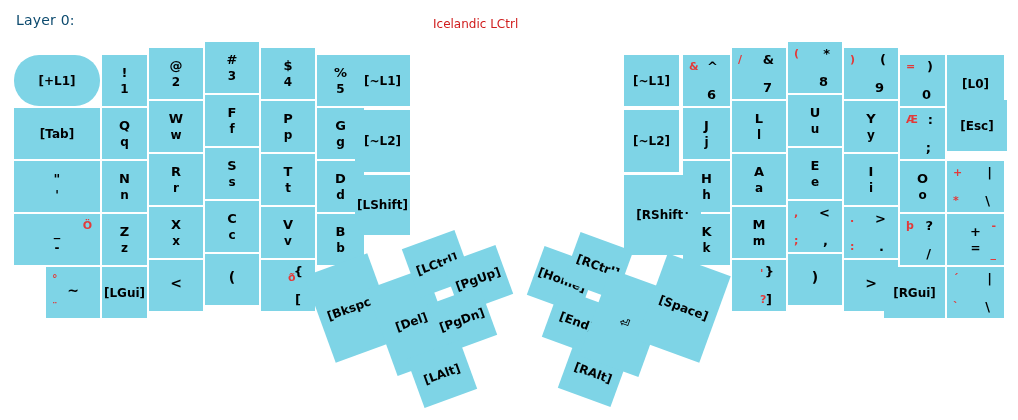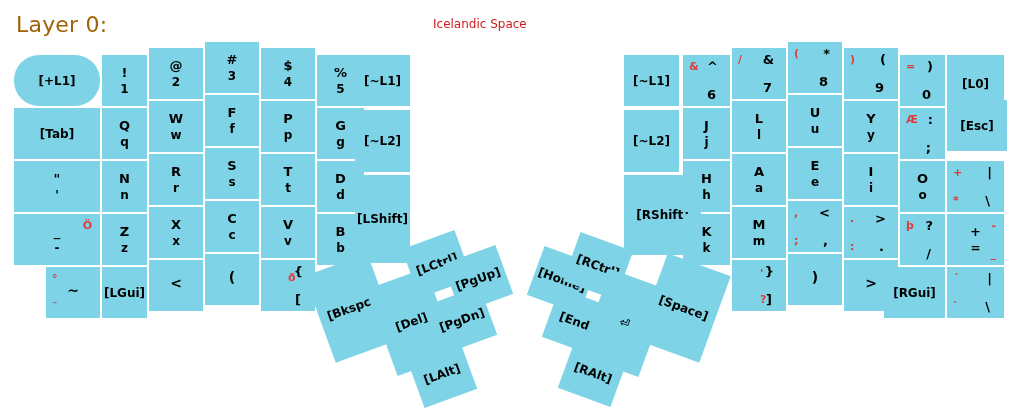--- a/index.html
+++ b/index.html
@@ -5,21 +5,21 @@
   html,body{margin:0;padding:0;}
   body{
     width:1018px;height:420px;
     background:#ffffff;
     font-family:"DejaVu Sans","Liberation Sans",sans-serif;
     overflow:hidden;
     position:relative;
   }
   #layer-label{
     position:absolute;left:16px;top:12px;
-    font-size:22px;color:#a16207;letter-spacing:.2px;
+    font-size:14px;color:#0c4a6e;letter-spacing:.2px;
     white-space:nowrap;
   }
   #layout-title{
     position:absolute;left:433px;top:17px;
     font-size:12px;color:#d01c1c;
     white-space:nowrap;font-weight:400;
   }
   .kb{position:absolute;left:0;top:0;width:1018px;height:420px;}
   .key{
     position:absolute;
@@ -56,21 +56,21 @@
   .br{right:8px;bottom:6px;font-size:11px;font-weight:bold;color:#e23a3a;}
   
   .pu{right:12px;top:5px;font-size:13px;font-weight:bold;}
   .pl{right:14px;bottom:5px;font-size:13px;font-weight:bold;}
   .cc{left:0;right:0;top:46%;transform:translateY(-50%);text-align:center;font-size:14px;font-weight:bold;}
 </style>
 </head>
 <body>
 
 <div id="layer-label">Layer 0:</div>
-<div id="layout-title">Icelandic Space</div>
+<div id="layout-title">Icelandic LCtrl</div>
 
 <div class="kb" id="kb">
     <div class="key" style="left: 14px; top: 55px; width: 86px; height: 51px; border-radius: 25px;">
       <span class="lbl c">[+L1]</span>
     </div>
     <div class="key" style="left: 14px; top: 108px; width: 86px; height: 51px;">
       <span class="lbl c">[Tab]</span>
     </div>
     <div class="key" style="left: 14px; top: 161px; width: 86px; height: 51px;">
       <span class="lbl up">"</span>
@@ -179,21 +179,21 @@
     <div class="key" style="left: 317px; top: 214px; width: 47px; height: 51px;">
       <span class="lbl up">B</span>
       <span class="lbl lo">b</span>
     </div>
     <div class="key" style="left: 355px; top: 55px; width: 55px; height: 51px;">
       <span class="lbl c">[~L1]</span>
     </div>
     <div class="key" style="left: 355px; top: 110px; width: 55px; height: 62px;">
       <span class="lbl c">[~L2]</span>
     </div>
-    <div class="key" style="left: 355px; top: 175px; width: 55px; height: 88px;">
+    <div class="key" style="left: 355px; top: 175px; width: 55px; height: 60px;">
       <span class="lbl c">[LShift]</span>
     </div>
     <div class="key" style="left: 318px; top: 262px; width: 67px; height: 92px; transform: rotate(-20deg);">
       <span class="lbl c">[Bkspc]</span>
     </div>
     <div class="key" style="left: 380px; top: 276px; width: 63px; height: 92px; transform: rotate(-20deg);">
       <span class="lbl c">[Del]</span>
     </div>
     <div class="key" style="left: 409px; top: 238px; width: 56px; height: 52px; transform: rotate(-20deg);">
       <span class="lbl c">[LCtrl]</span>

